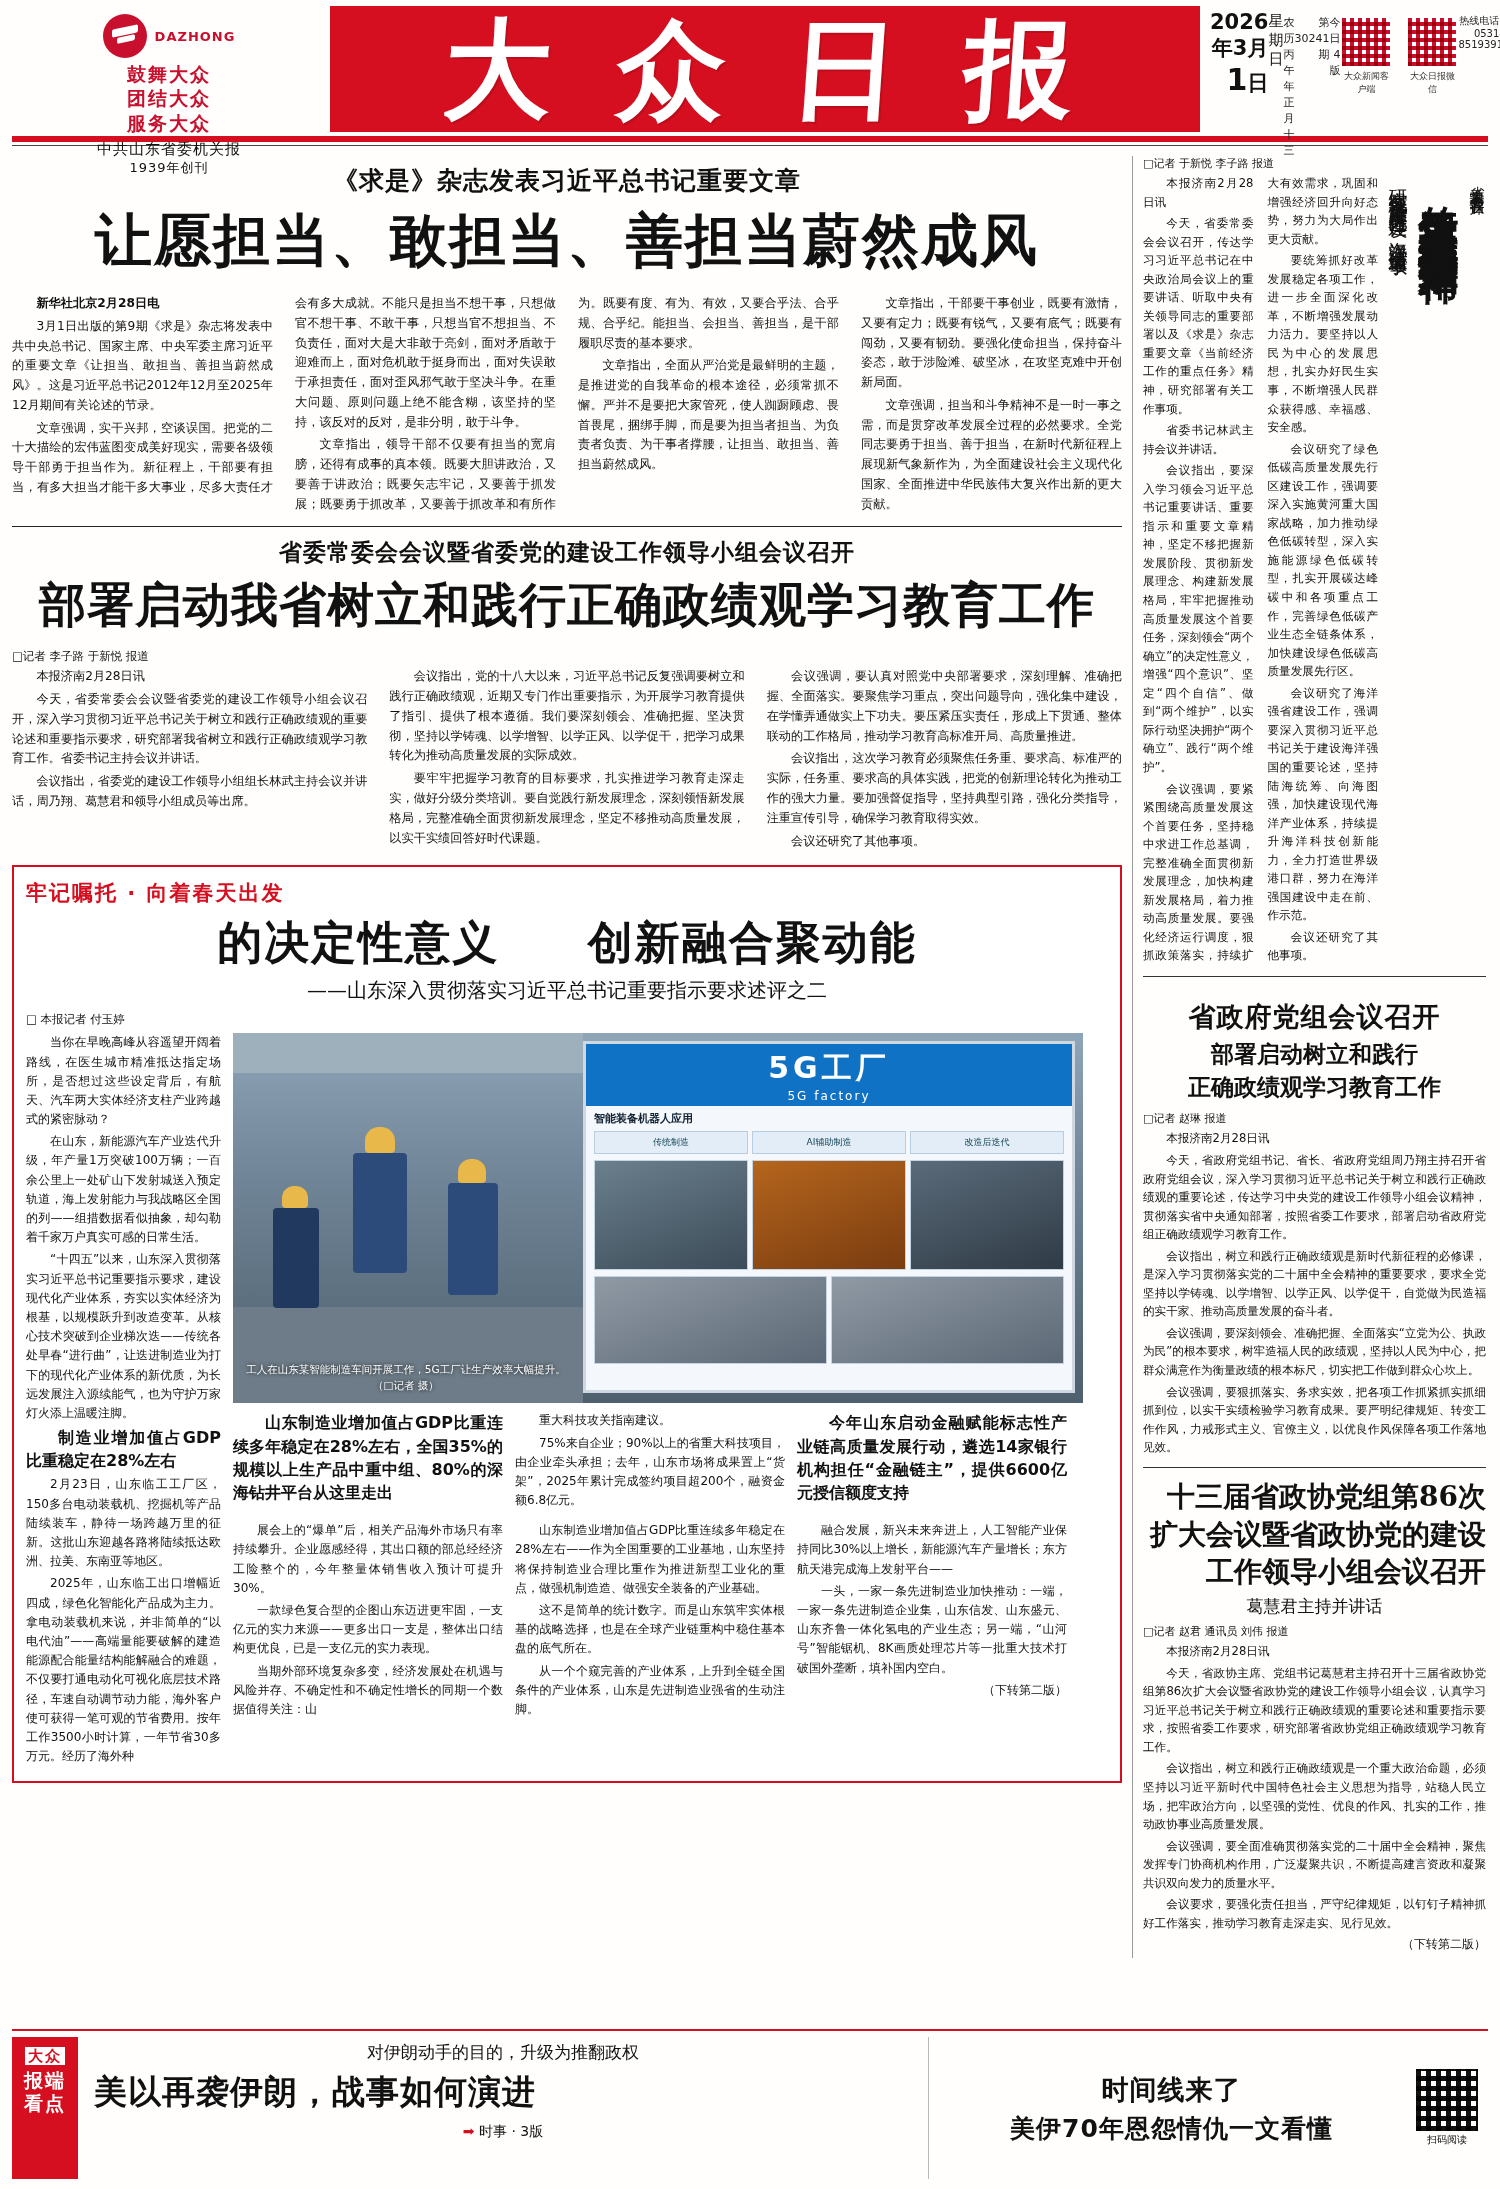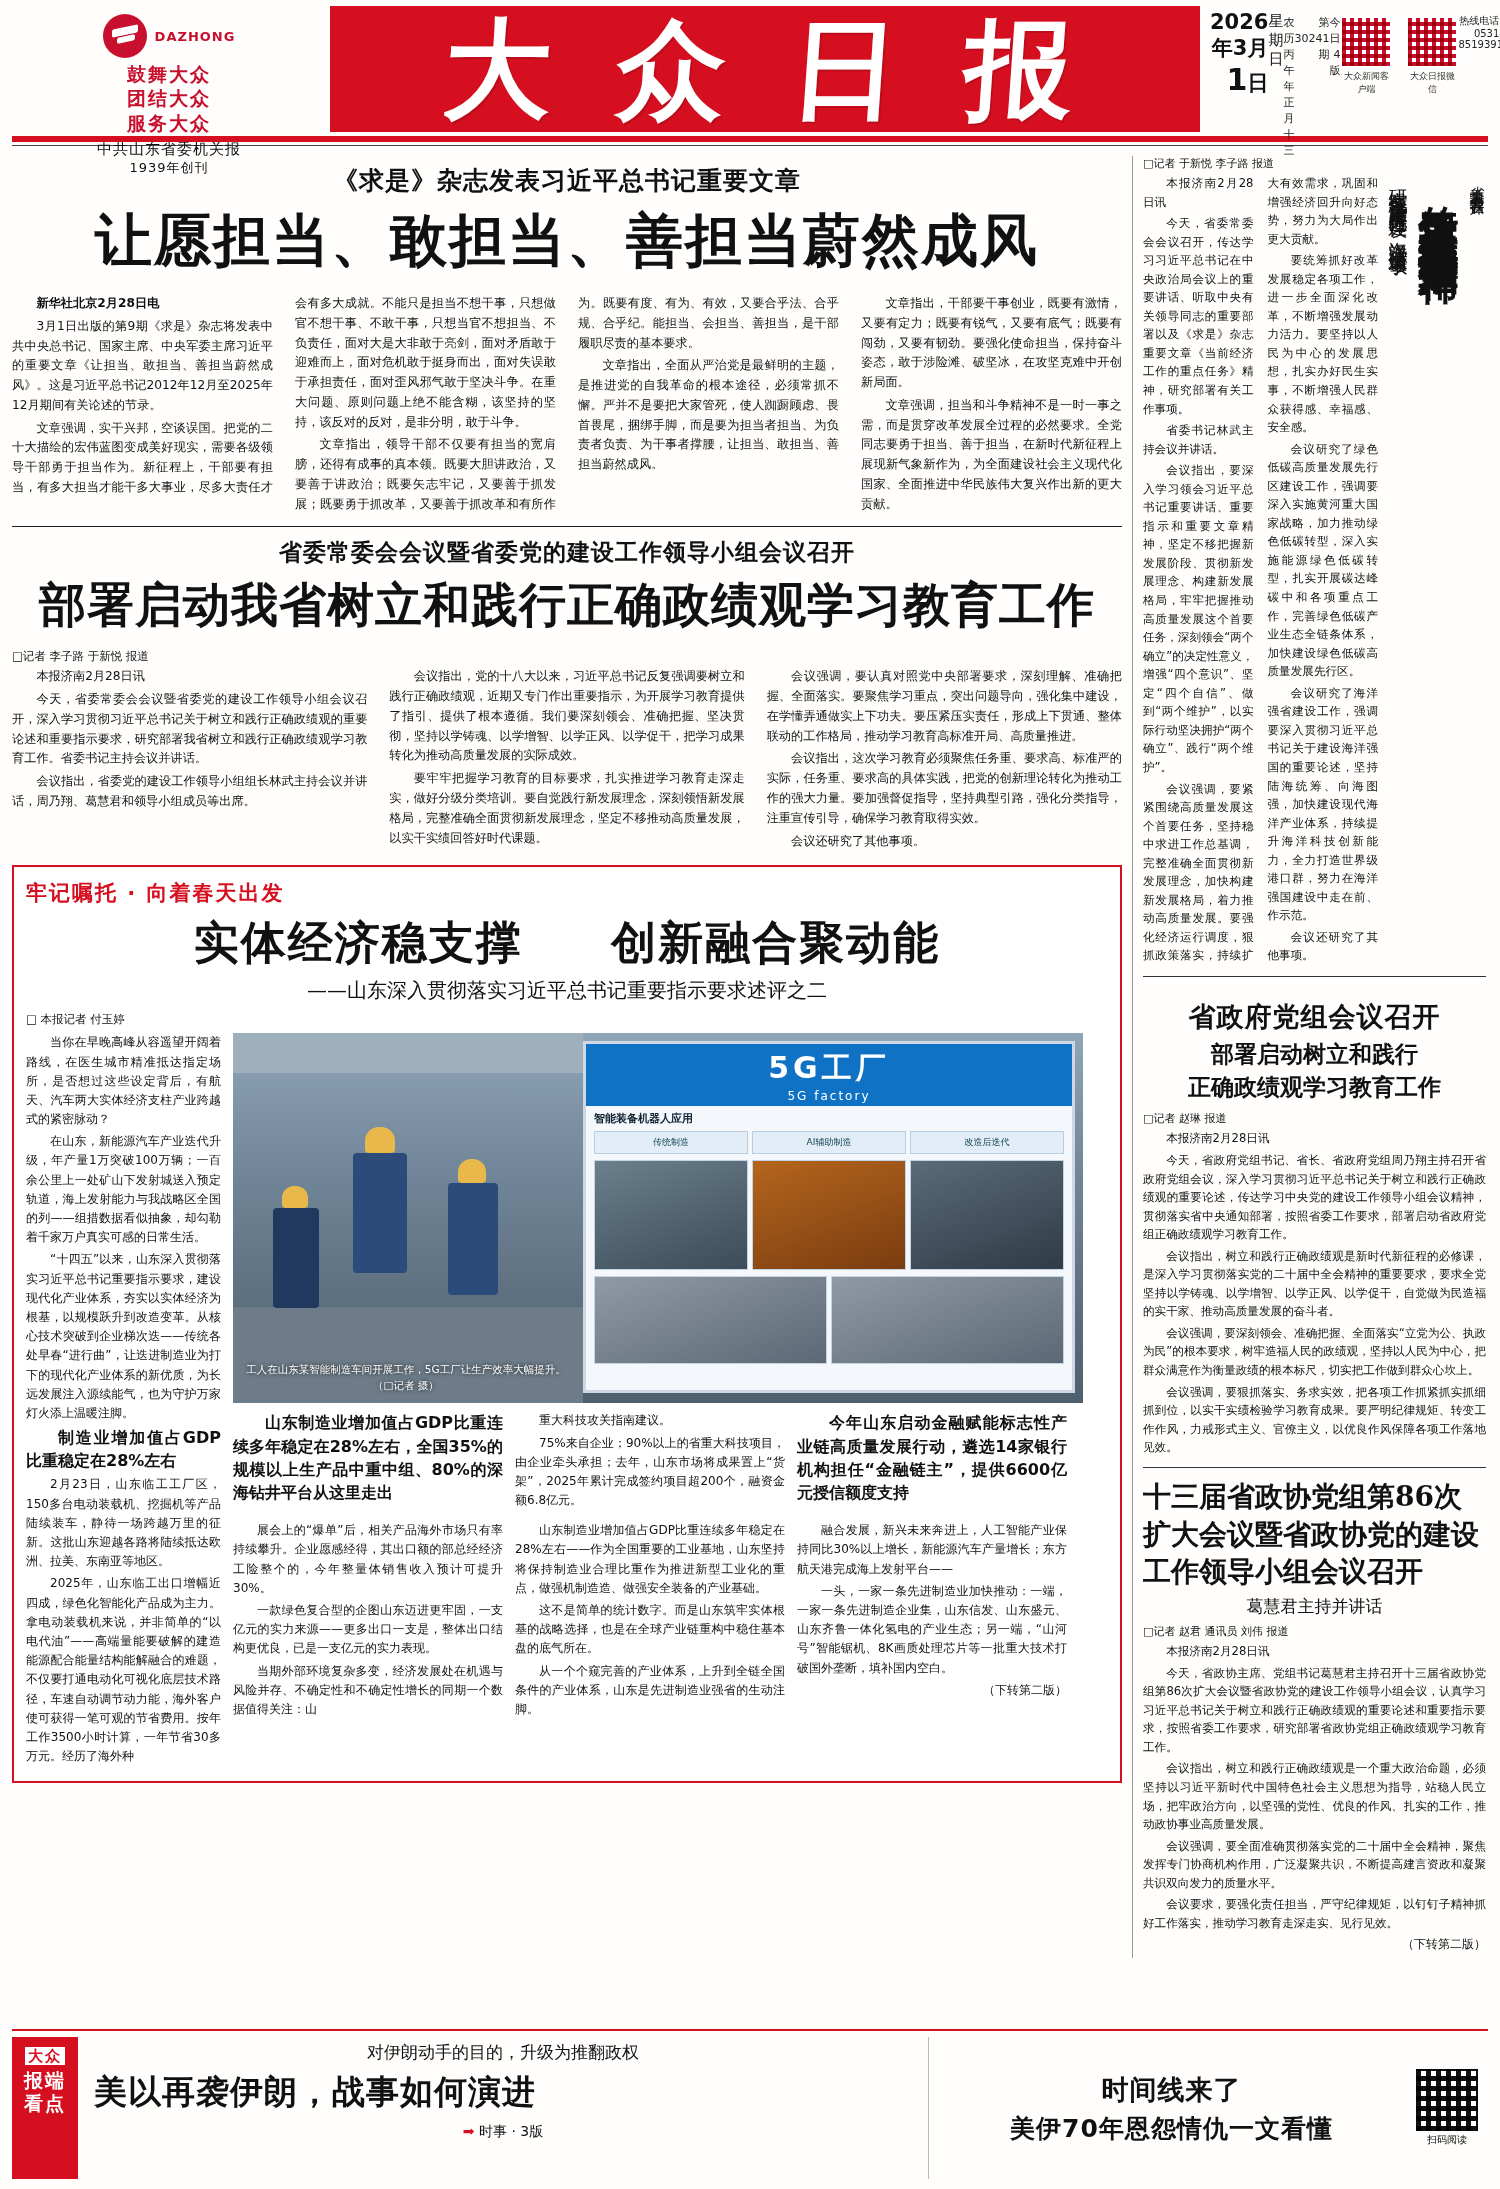--- a/index.html
+++ b/index.html
@@ -172,21 +172,21 @@
   .v-title { font-size:40px; font-weight:bold; letter-spacing:3px; height:700px; }
   .v-sub { font-size:19px; letter-spacing:2px; height:700px; }
   .r-body { font-size:11.6px; line-height:1.6; text-align:justify; }
   .r-body p { margin:0 0 3px; text-indent:2em; }
   .r-cols2 { column-count:2; column-gap:14px; }
   .r-by { font-size:11px; margin-bottom:3px; }
   .r-sep { height:1px; background:#333; margin:10px 0; }
   .r-head2 { text-align:center; font-size:27px; font-weight:bold; letter-spacing:1px; margin:22px 0 4px;
              font-family:"DejaVu Serif","Liberation Serif",serif;}
   .r-head2b { text-align:center; font-size:23px; font-weight:bold; margin:2px 0; }
-  .r-head3 { text-align:left; font-size:28px; font-weight:bold; line-height:1.35; margin:8px 0 4px;
+  .r-head3 { text-align:right; font-size:28px; font-weight:bold; line-height:1.35; margin:8px 0 4px;
              font-family:"DejaVu Serif","Liberation Serif",serif;}
   .r-head3s { text-align:center; font-size:17px; margin:4px 0 6px; }
 
   
   .footer {
     position:absolute; left:12px; right:12px; bottom:10px; height:150px;
     border-top:2px solid #d50f1f; display:flex; align-items:stretch; padding-top:6px;
   }
   .f-logo { width:66px; background:#d50f1f; color:#fff; text-align:center; padding:6px 4px;
             font-size:19px; font-weight:bold; line-height:1.2; letter-spacing:2px; }
@@ -283,21 +283,21 @@
         <p>会议指出，党的十八大以来，习近平总书记反复强调要树立和践行正确政绩观，近期又专门作出重要指示，为开展学习教育提供了指引、提供了根本遵循。我们要深刻领会、准确把握、坚决贯彻，坚持以学铸魂、以学增智、以学正风、以学促干，把学习成果转化为推动高质量发展的实际成效。</p>
         <p>要牢牢把握学习教育的目标要求，扎实推进学习教育走深走实，做好分级分类培训。要自觉践行新发展理念，深刻领悟新发展格局，完整准确全面贯彻新发展理念，坚定不移推动高质量发展，以实干实绩回答好时代课题。</p>
         <p>会议强调，要认真对照党中央部署要求，深刻理解、准确把握、全面落实。要聚焦学习重点，突出问题导向，强化集中建设，在学懂弄通做实上下功夫。要压紧压实责任，形成上下贯通、整体联动的工作格局，推动学习教育高标准开局、高质量推进。</p>
         <p>会议指出，这次学习教育必须聚焦任务重、要求高、标准严的实际，任务重、要求高的具体实践，把党的创新理论转化为推动工作的强大力量。要加强督促指导，坚持典型引路，强化分类指导，注重宣传引导，确保学习教育取得实效。</p>
         <p>会议还研究了其他事项。</p>
       </div>
 
       <div class="feature">
         <div class="feature-kicker">牢记嘱托 · 向着春天出发</div>
         <div class="feature-head">
-          <span>实体经济稳支撑</span>
+          <span>的决定性意义</span>
           &nbsp;&nbsp;&nbsp;
           <span>创新融合聚动能</span>
         </div>
         <div class="feature-sub">——山东深入贯彻落实习近平总书记重要指示要求述评之二</div>
         <div class="feature-by">□ 本报记者 付玉婷</div>
 
         <div class="feature-body">
           <div class="fb-col">
             <p>当你在早晚高峰从容遥望开阔着路线，在医生城市精准抵达指定场所，是否想过这些设定背后，有航天、汽车两大实体经济支柱产业跨越式的紧密脉动？</p>
             <p>在山东，新能源汽车产业迭代升级，年产量1万突破100万辆；一百余公里上一处矿山下发射城送入预定轨道，海上发射能力与我战略区全国的列——组措数据看似抽象，却勾勒着千家万户真实可感的日常生活。</p>

